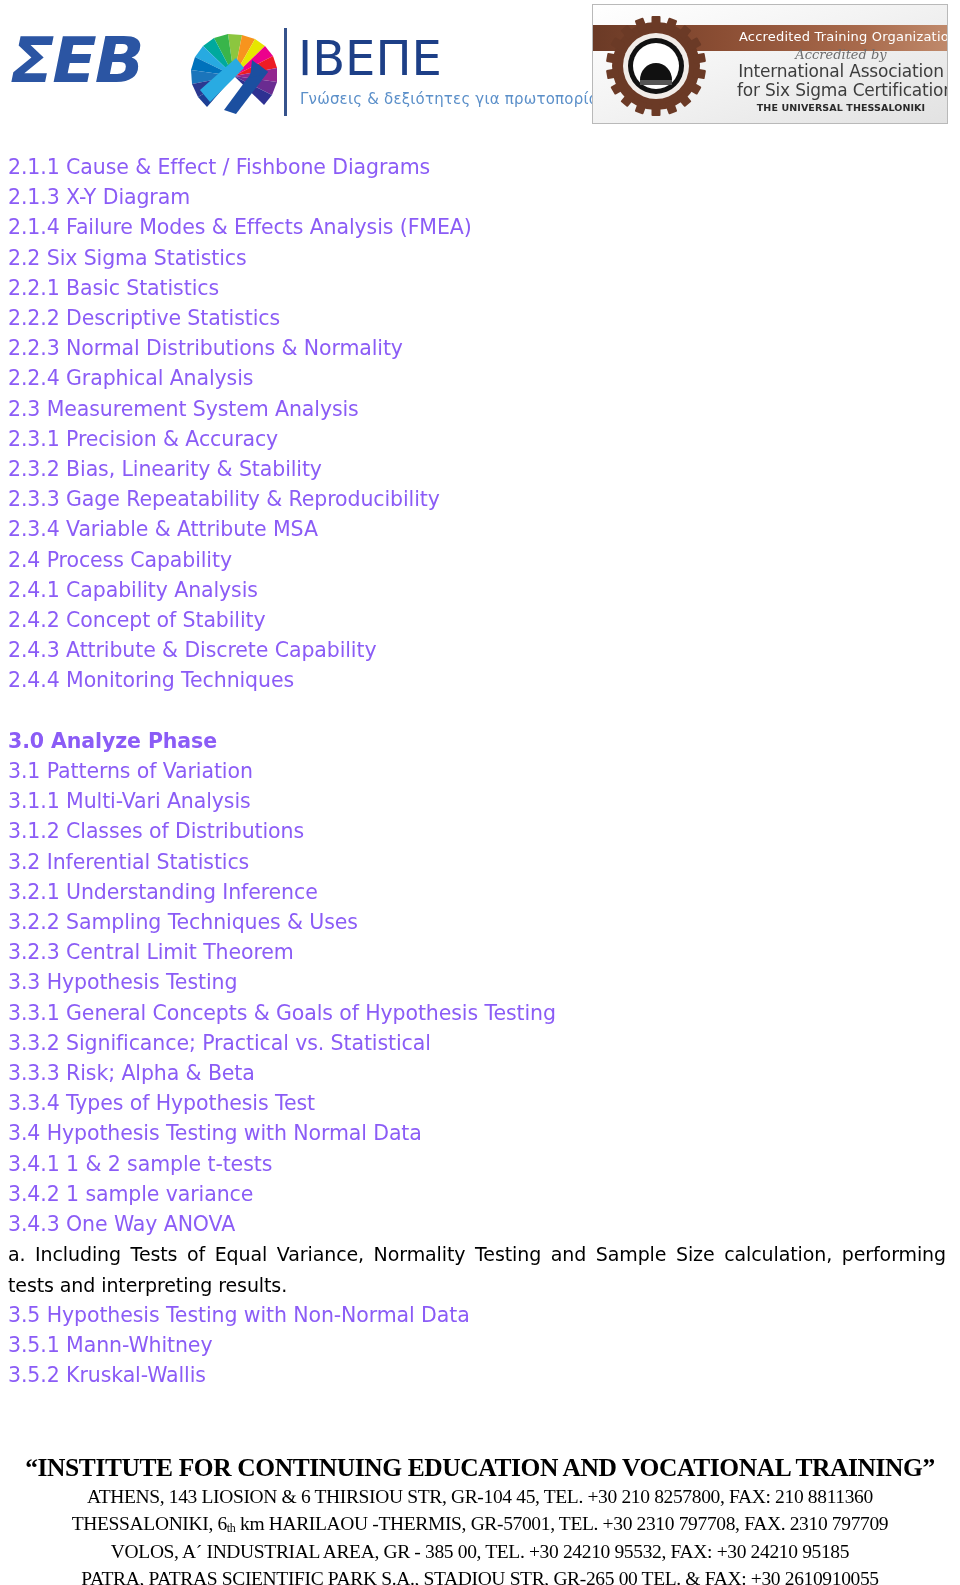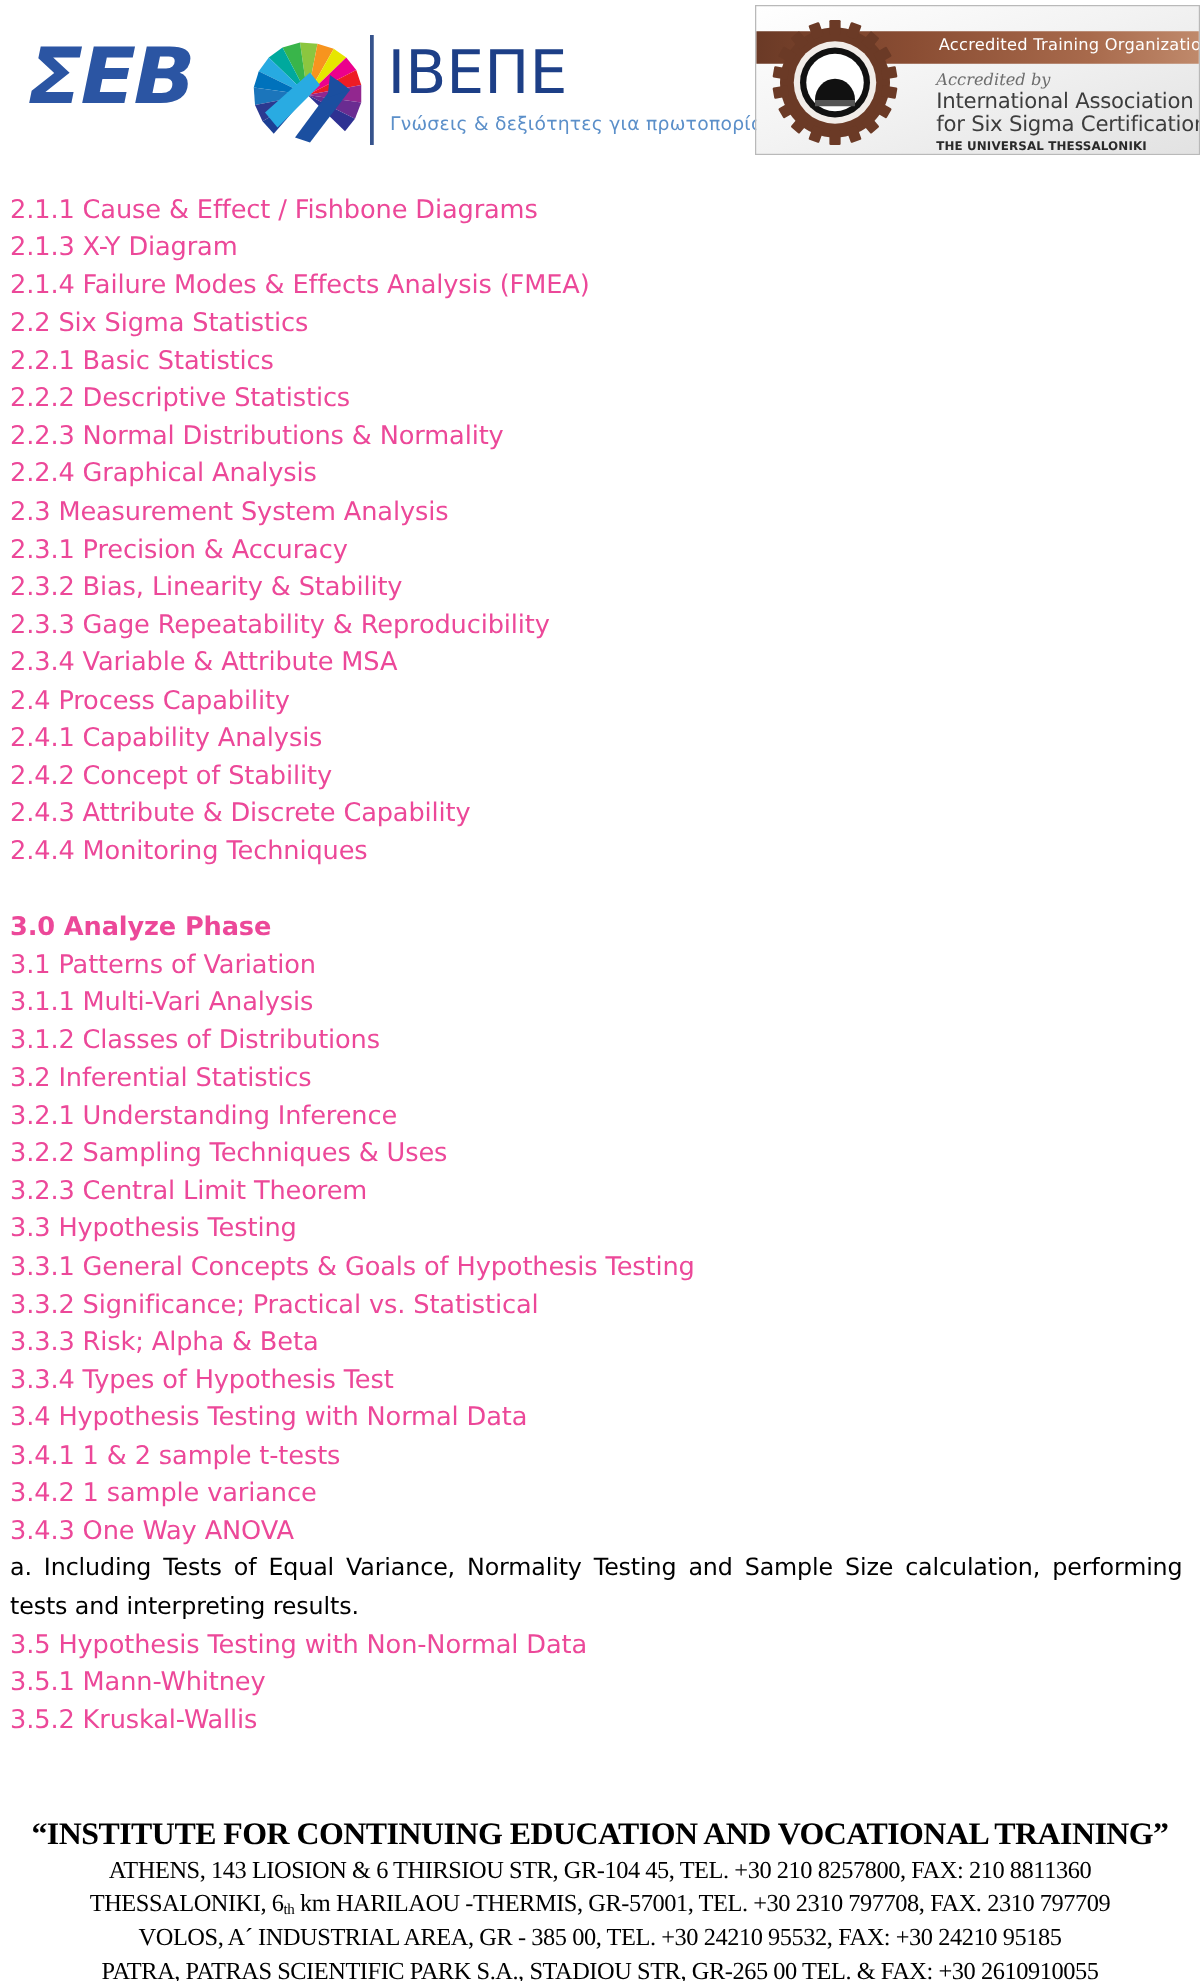--- a/index.html
+++ b/index.html
@@ -17,21 +17,20 @@
     overflow: hidden;
   }
 
   
   #header {
     position: absolute;
     left: 0;
     top: 0;
     width: 884px;
     height: 128px;
-    margin-left: 12px;
   }
 
   
   #seb-logo {
     position: absolute;
     left: 10px;
     top: 12px;
     width: 530px;
     height: 104px;
   }
@@ -119,22 +118,23 @@
   #iassc-seal {
     position: absolute;
     left: 12px;
     top: 10px;
     width: 102px;
     height: 102px;
   }
   #iassc-text-block {
     position: absolute;
     left: 144px;
-    top: 52px;
+    top: 42px;
     width: 208px;
+    text-align: center;
   }
   .iassc-accredited-by {
     font-family: "DejaVu Serif", serif;
     font-style: italic;
     font-size: 13px;
     color: #6d6d6d;
     line-height: 15px;
   }
   .iassc-name {
     font-family: "DejaVu Sans", sans-serif;
@@ -159,21 +159,21 @@
   #outline {
     position: absolute;
     left: 8px;
     top: 152px;
     width: 944px;
   }
   .outline-line {
     font-family: "DejaVu Sans", sans-serif;
     font-size: 20.5px;
     line-height: 30.2px;
-    color: #ec4899;
+    color: #8b5cf6;
     white-space: nowrap;
     letter-spacing: -0.1px;
   }
   .outline-line.bold {
     font-weight: bold;
   }
   .outline-spacer {
     height: 30.2px;
   }
   .outline-para {

